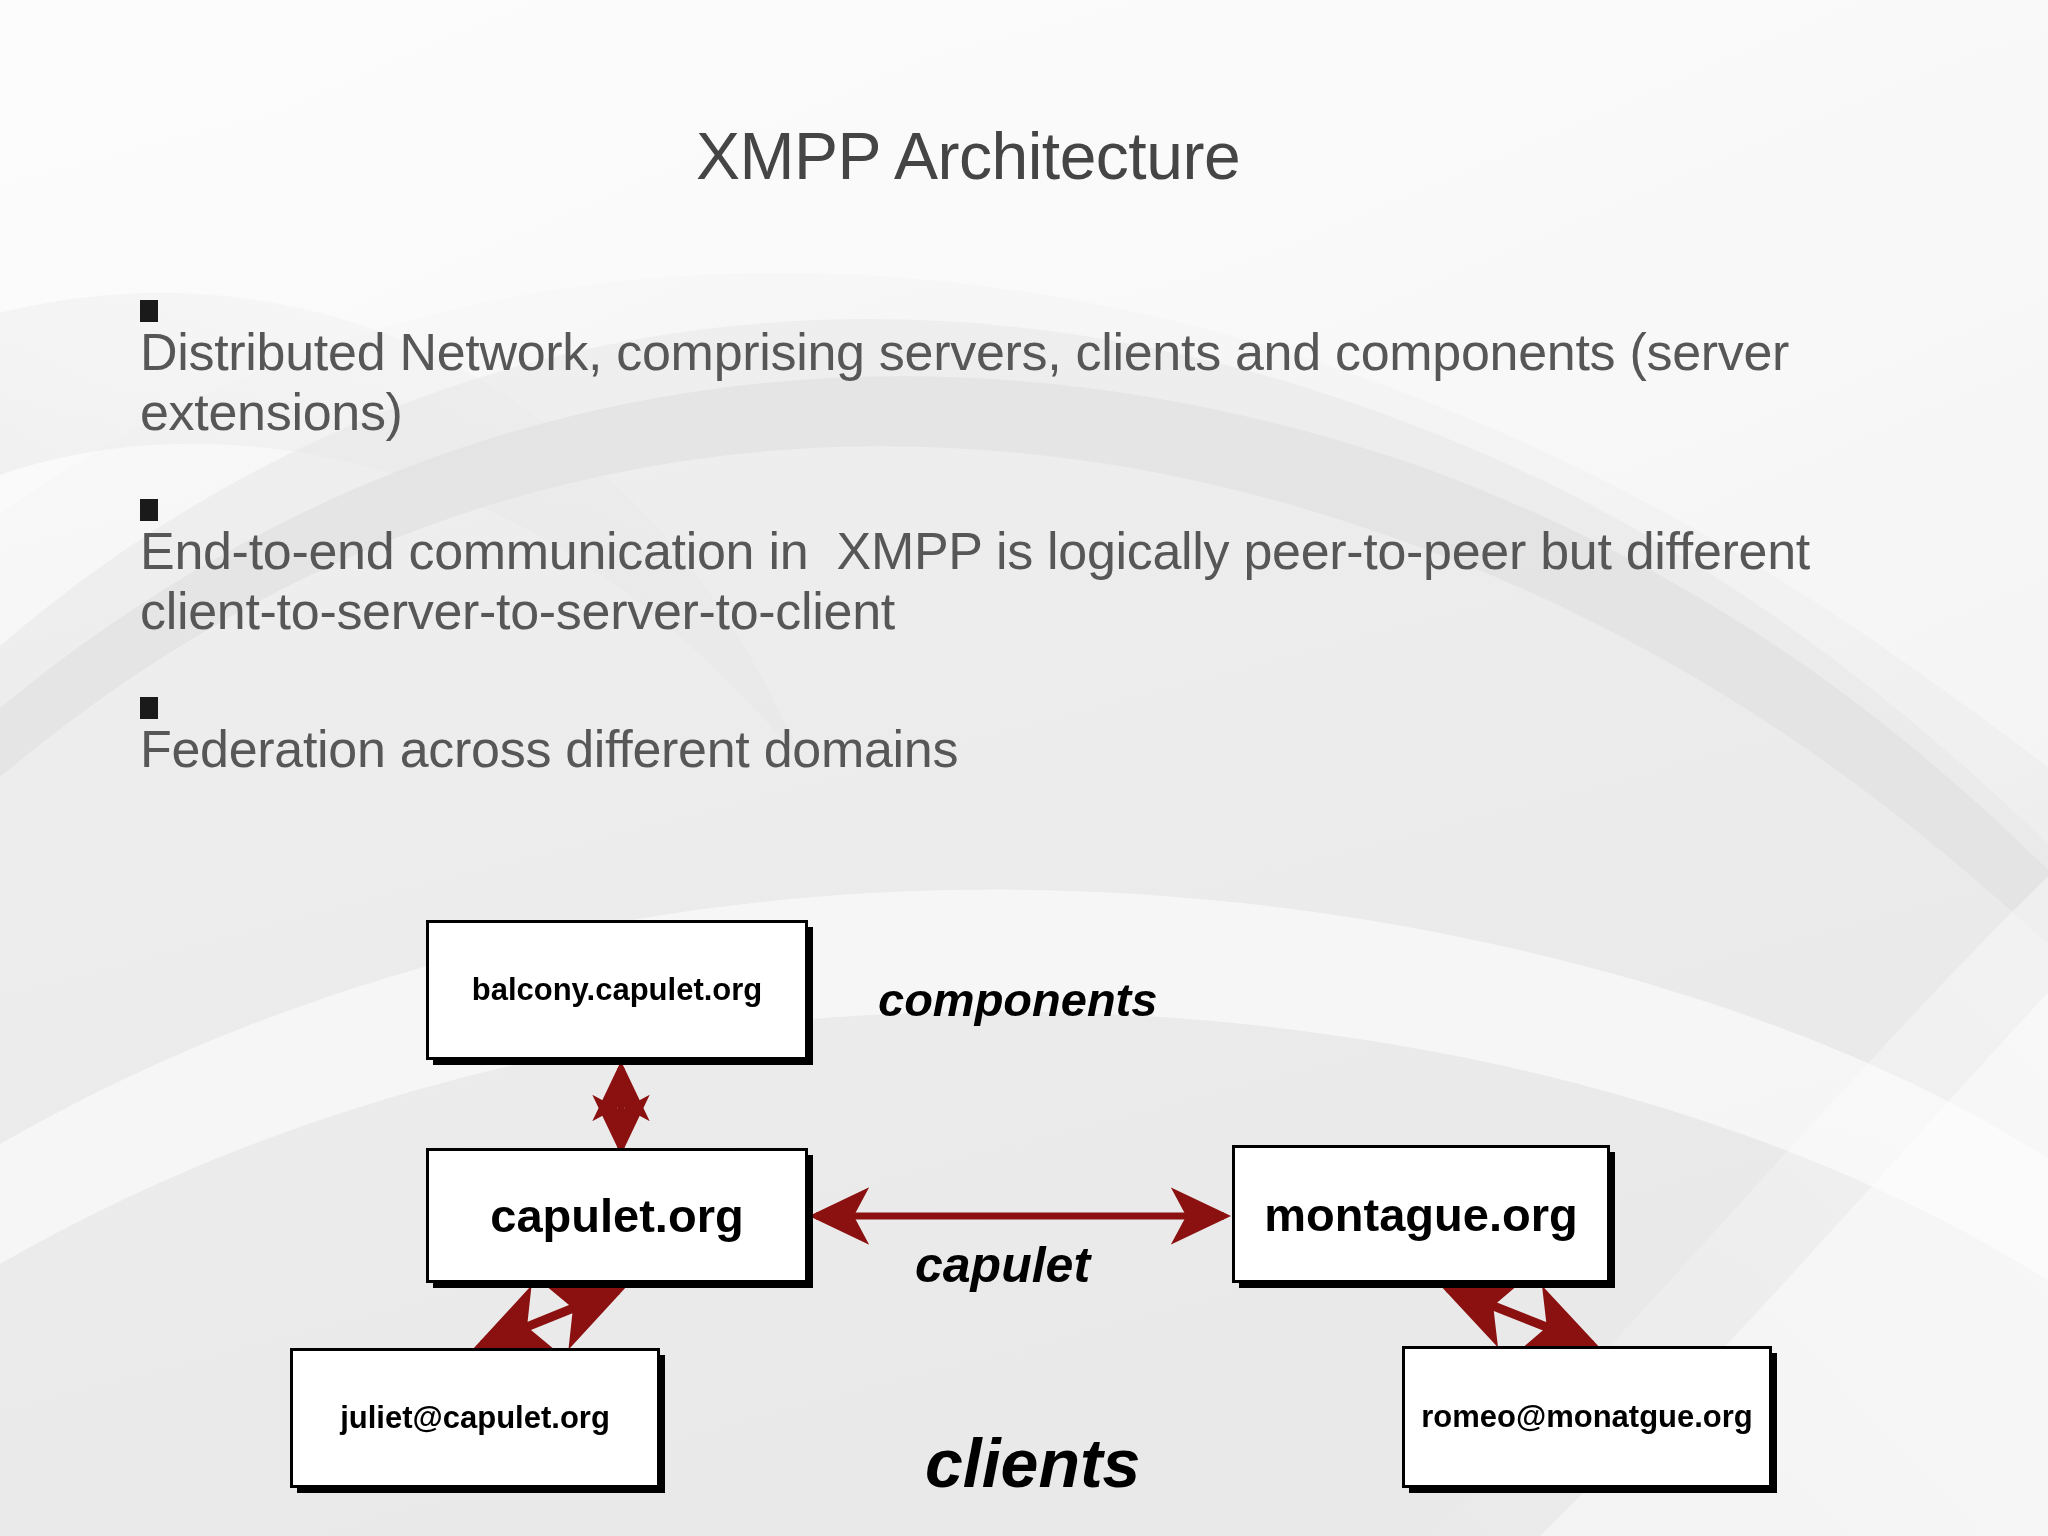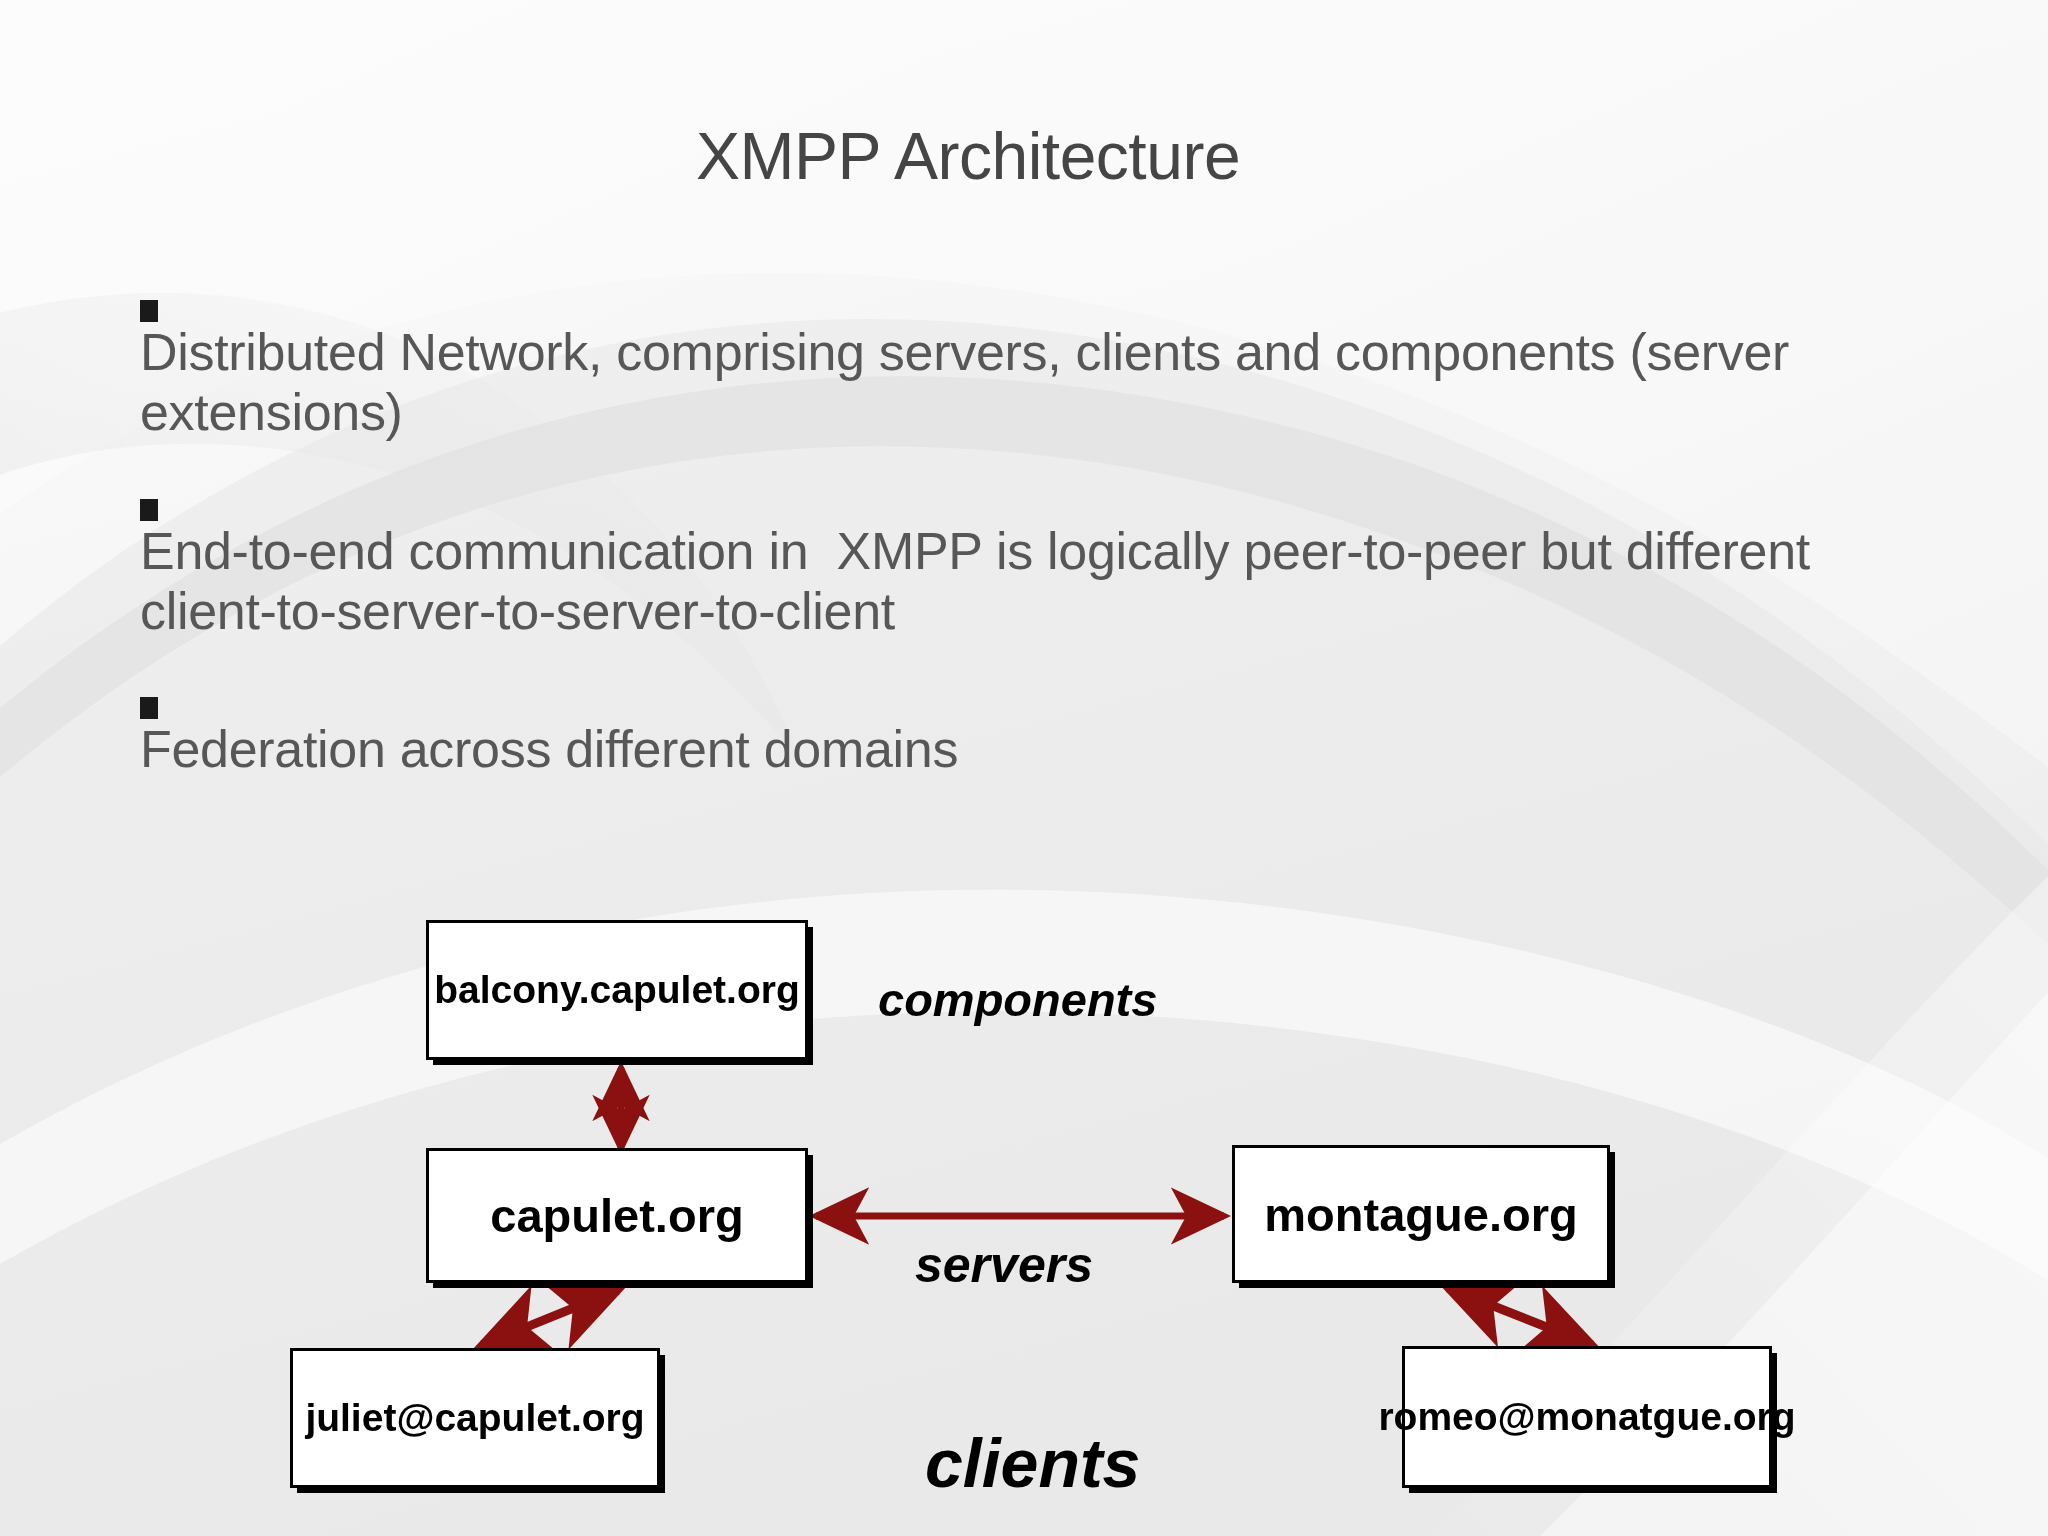--- a/index.html
+++ b/index.html
@@ -83,21 +83,21 @@
     display: flex;
     align-items: center;
     justify-content: center;
   }
   .node-label {
     font-weight: bold;
     color: #000000;
     text-align: center;
     white-space: nowrap;
   }
-  .node.small .node-label { font-size: 39px; }
+  .node.small .node-label { font-size: 31px; }
   .node.big   .node-label { font-size: 47px; }
 
   #node-balcony  { left: 426px;  top: 920px;  width: 382px; height: 140px; }
   #node-capulet  { left: 426px;  top: 1148px; width: 382px; height: 135px; }
   #node-montague { left: 1232px; top: 1145px; width: 378px; height: 138px; }
   #node-juliet   { left: 290px;  top: 1348px; width: 370px; height: 140px; }
   #node-romeo    { left: 1402px; top: 1346px; width: 370px; height: 142px; }
 
   .diag-label {
     position: absolute;
@@ -228,19 +228,19 @@
     <div class="node small" id="node-juliet">
       <span class="node-label">juliet@capulet.org</span>
     </div>
 
     <div class="node small" id="node-romeo">
       <span class="node-label">romeo@monatgue.org</span>
     </div>
 
     <div class="diag-label" id="label-components">components</div>
 
-    <div class="diag-label" id="label-servers">servers</div>
+    <div class="diag-label" id="label-servers">capulet</div>
 
     <div class="diag-label" id="label-clients">clients</div>
 
   </div>
 
 </div>
 
 </body></html>

